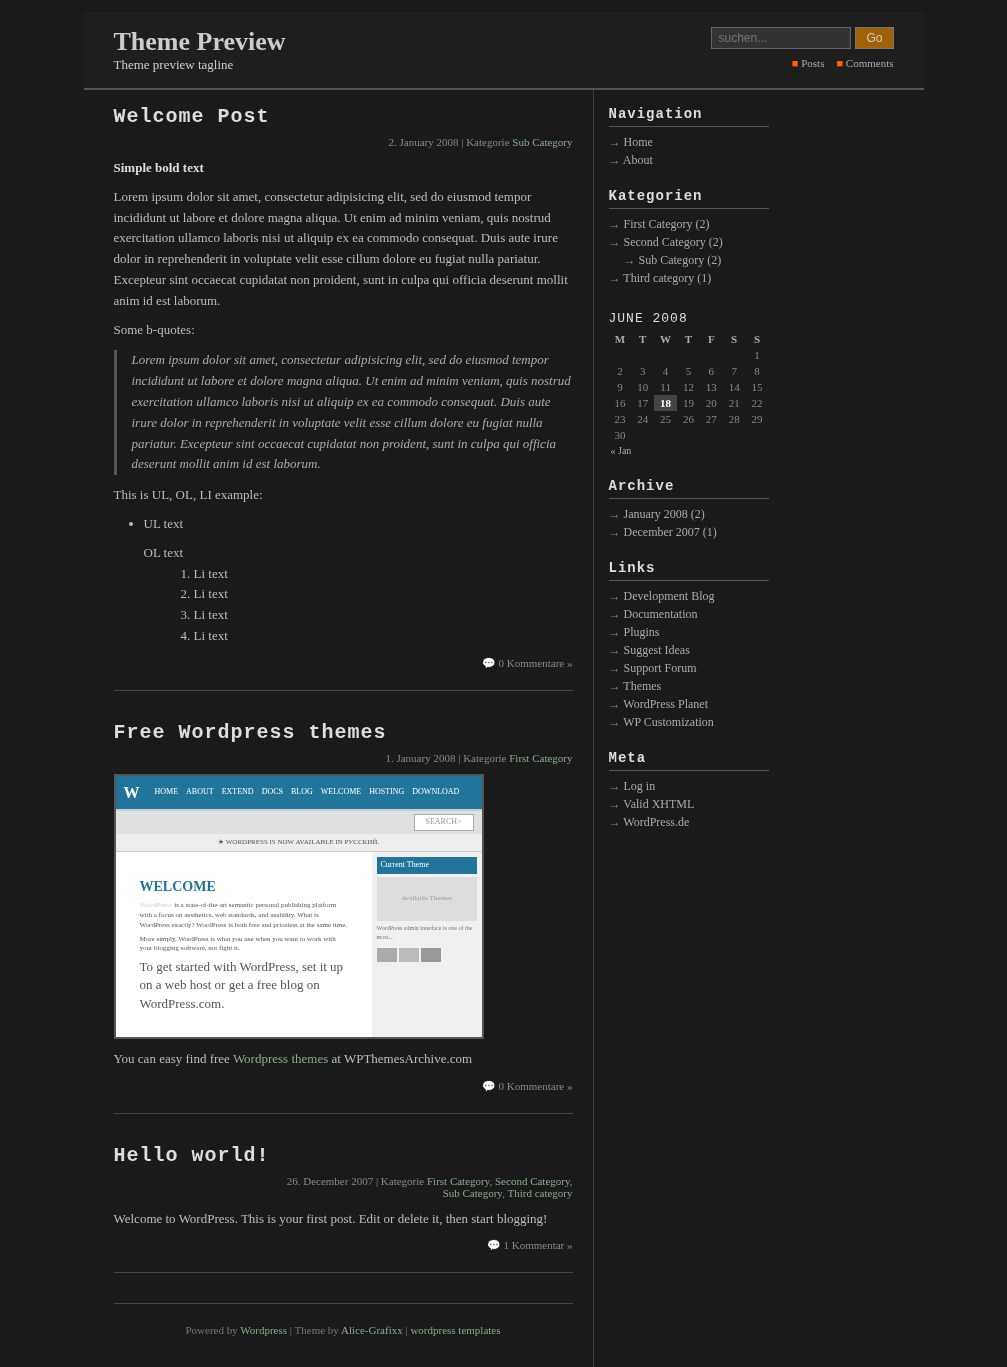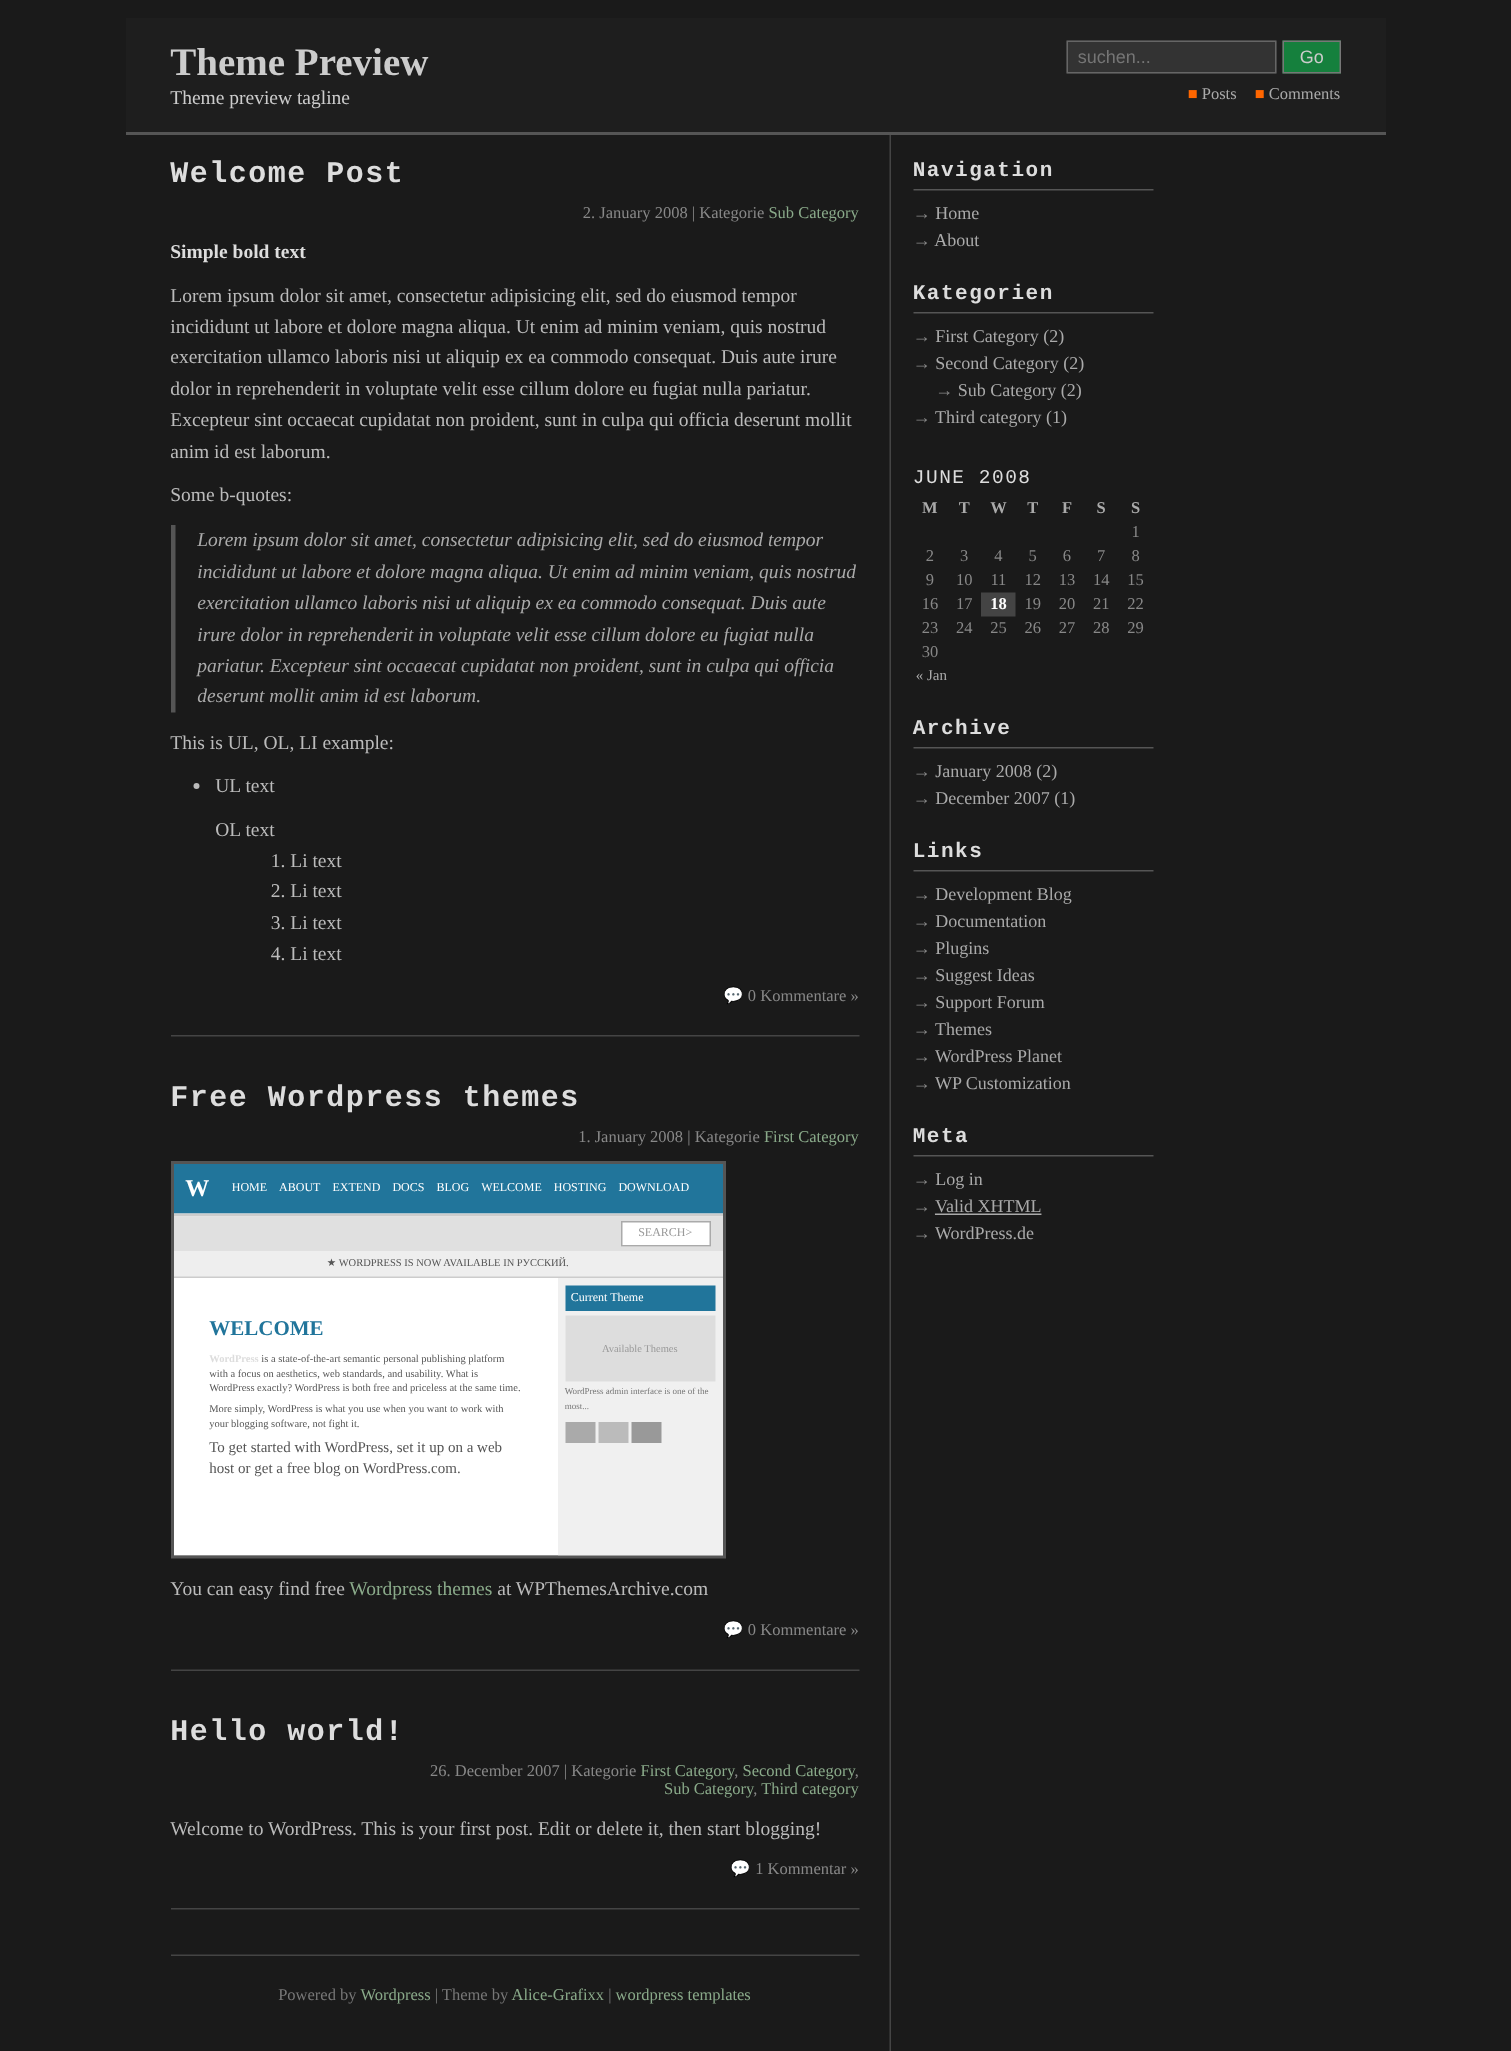--- a/index.html
+++ b/index.html
@@ -200,36 +200,36 @@
     }
     #footer {
       text-align: center;
       padding: 20px;
       font-size: 11px;
       color: #777;
       border-top: 1px solid #444;
       margin-top: 10px;
     }
     #footer a { color: #8aaa8a; text-decoration: none; }
-    .xhtml { text-decoration: underline; }
+    .xhtml { }
   </style>
 </head>
 <body>
 
 <div id="page-container">
 
   <div id="header-wrapper">
     <div id="header-title-block">
       <h1>Theme Preview</h1>
       <div class="tagline">Theme preview tagline</div>
     </div>
     <div id="header-search-block">
       <div id="search-row">
         <input type="text" style="background: rgb(51, 51, 51); border: 1px solid rgb(102, 102, 102); color: rgb(204, 204, 204); padding: 3px 6px; font-size: 12px; width: 140px;" placeholder="suchen...">
-        <button style="background:#15803d;border:1px solid #777;color:#ccc;padding:3px 10px;font-size:12px;cursor:pointer;">Go</button>
+        <button style="background:#a16207;border:1px solid #777;color:#ccc;padding:3px 10px;font-size:12px;cursor:pointer;">Go</button>
       </div>
       <div id="feed-row">
         <a href="#">
           <span style="color:#f60;">■</span>
           <span>Posts</span>
         </a>
         <a href="#">
           <span style="color:#f60;">■</span>
           <span>Comments</span>
         </a>
@@ -302,21 +302,21 @@
                 <div style="background:#fff;border:1px solid #aaa;font-size:8px;padding:1px 4px;width:60px;color:#999;text-align:center;">SEARCH&gt;</div>
               </div>
               <div style="background:#eee;padding:3px 8px;font-size:7px;color:#555;text-align:center;border-bottom:1px solid #ccc;">
                 ★ WORDPRESS IS NOW AVAILABLE IN РУССКИЙ.
               </div>
               <div style="display:flex;flex:1;background:#fff;">
                 <div style="flex:1;padding:24px;">
                   <div style="font-size:14px;font-weight:bold;color:#21759b;font-family:Georgia,serif;margin-bottom:3px;">WELCOME</div>
                   <div style="font-size:7px;color:#555;line-height:1.4;"><strong>WordPress</strong> is a state-of-the-art semantic personal publishing platform with a focus on aesthetics, web standards, and usability. What is WordPress exactly? WordPress is both free and priceless at the same time.</div>
                   <div style="font-size:7px;color:#555;margin-top:4px;line-height:1.4;">More simply, WordPress is what you use when you want to work with your blogging software, not fight it.</div>
-                  <div style="font-size:10px;color:#555;margin-top:4px;line-height:1.4;">To get started with WordPress, set it up on a web host or get a free blog on WordPress.com.</div>
+                  <div style="font-size:13px;color:#555;margin-top:4px;line-height:1.4;">To get started with WordPress, set it up on a web host or get a free blog on WordPress.com.</div>
                 </div>
                 <div style="width:110px;background:#f0f0f0;padding:5px;font-size:7px;color:#555;">
                   <div style="background:#21759b;color:#fff;padding:2px 4px;margin-bottom:3px;font-size:8px;">Current Theme</div>
                   <div style="background:#ddd;height:44px;margin-bottom:3px;display:flex;align-items:center;justify-content:center;color:#999;font-size:7px;">Available Themes</div>
                   <div style="font-size:6px;color:#777;">WordPress admin interface is one of the most...</div>
                   <div style="display:flex;gap:2px;margin-top:5px;">
                     <div style="background:#aaa;width:20px;height:14px;"></div>
                     <div style="background:#bbb;width:20px;height:14px;"></div>
                     <div style="background:#999;width:20px;height:14px;"></div>
                   </div>

